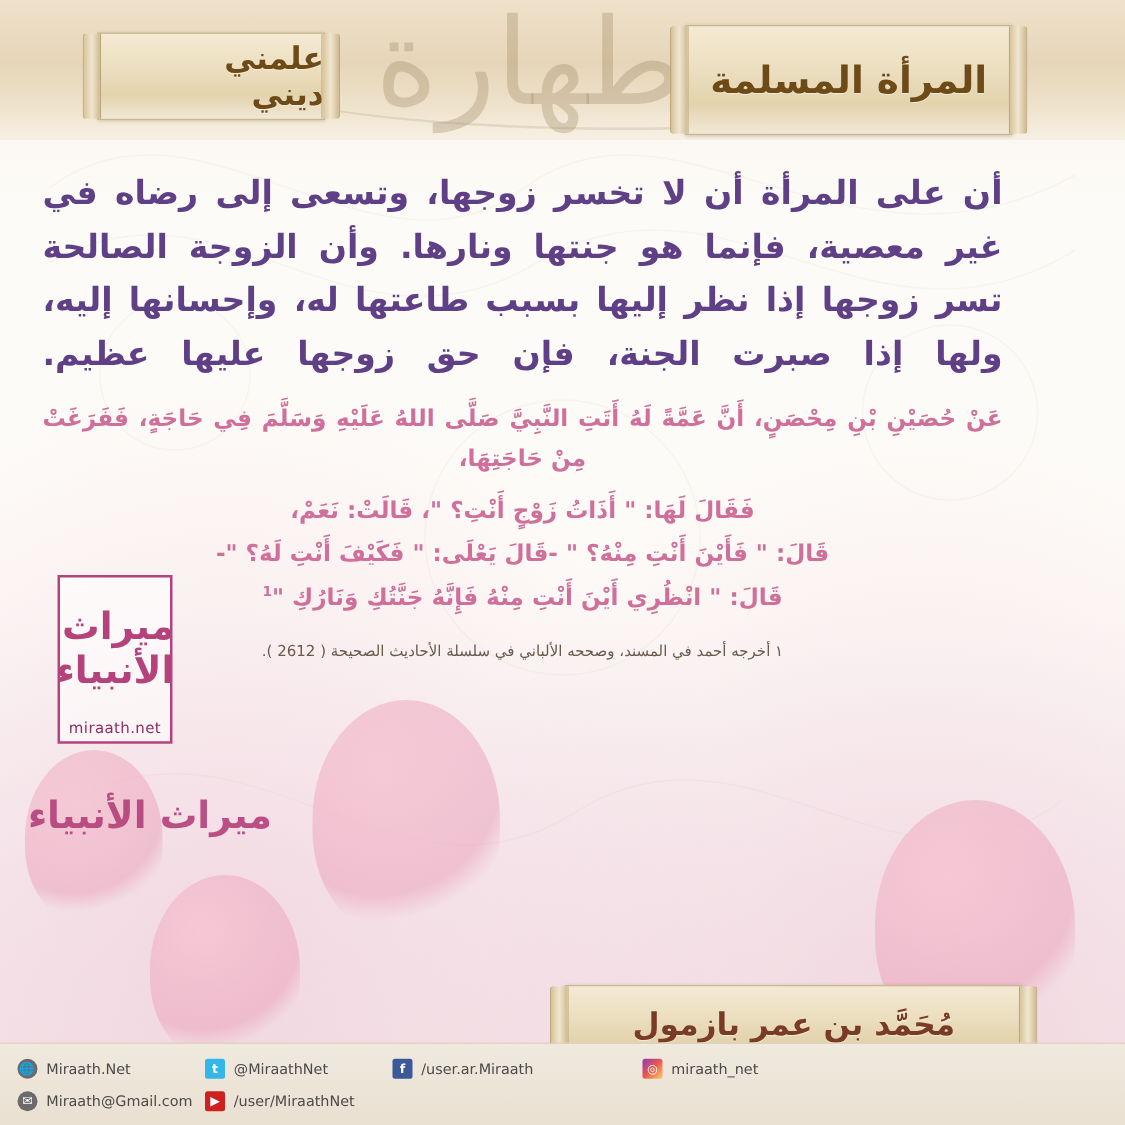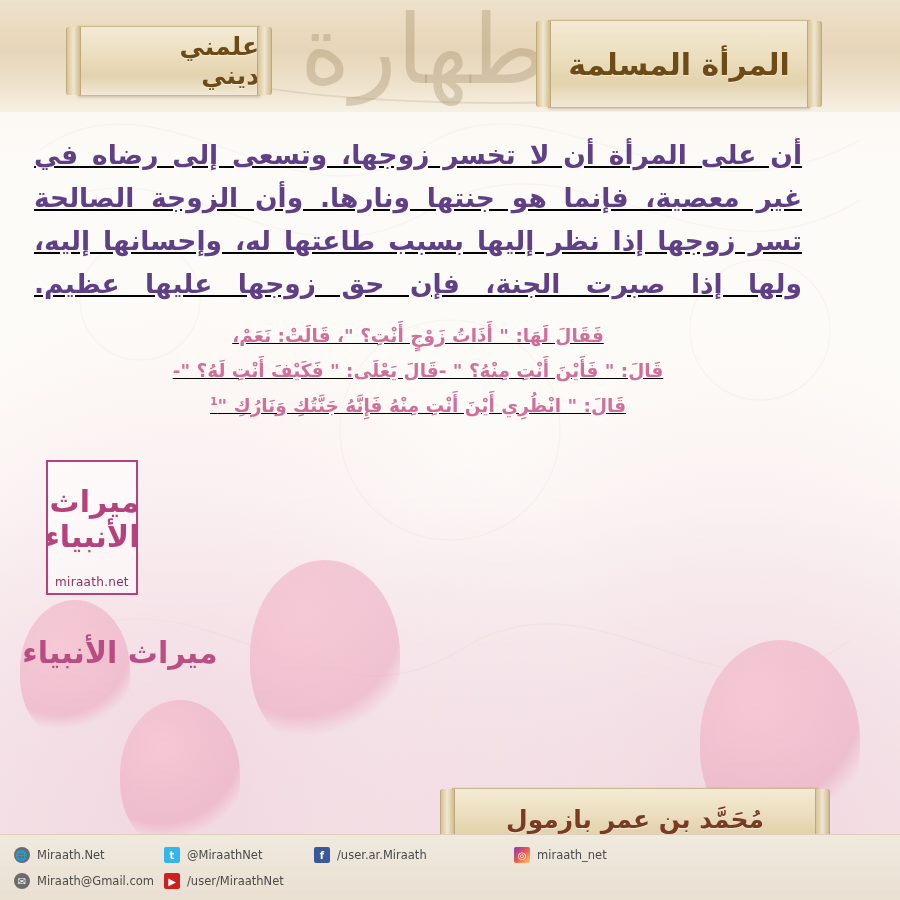--- a/index.html
+++ b/index.html
@@ -71,21 +71,20 @@
     text-shadow: 0 1px 0 rgba(255,255,255,.5);
   }
   #plaque-left .plaque-text  { font-size: 25px; padding-left: 37px; }
   #plaque-right .plaque-text { font-size: 30px; }
 
   
   .body-wrap {
     position: absolute; top: 112px; left: 0; width: 836px; height: 672px;
     padding: 22px 34px 0 34px;
     direction: rtl;
-    text-decoration: underline;
   }
 
   .para-main {
     color: #5f3f86;
     font-size: 26.5px;
     line-height: 1.62;
     text-align: justify;
     text-align-last: justify;
     font-weight: bold;
     margin: 0 0 14px 0;
@@ -215,27 +214,29 @@
   </div>
 
   <div class="plaque" id="plaque-right">
     <div class="plaque-text">المرأة المسلمة</div>
   </div>
 
   <div class="body-wrap">
 
     <p class="para-main">أن على المرأة أن لا تخسر زوجها، وتسعى إلى رضاه في غير معصية، فإنما هو جنتها ونارها. وأن الزوجة الصالحة تسر زوجها إذا نظر إليها بسبب طاعتها له، وإحسانها إليه، ولها إذا صبرت الجنة، فإن حق زوجها عليها عظيم.</p>
 
+    <p class="para-hadith">عَنْ حُصَيْنِ بْنِ مِحْصَنٍ، أَنَّ عَمَّةً لَهُ أَتَتِ النَّبِيَّ صَلَّى اللهُ عَلَيْهِ وَسَلَّمَ فِي حَاجَةٍ، فَفَرَغَتْ مِنْ حَاجَتِهَا،</p>
 
     <div class="hadith-line">فَقَالَ لَهَا: " أَذَاتُ زَوْجٍ أَنْتِ؟ "، قَالَتْ: نَعَمْ،</div>
     <div class="hadith-line">قَالَ: " فَأَيْنَ أَنْتِ مِنْهُ؟ " -قَالَ يَعْلَى: " فَكَيْفَ أَنْتِ لَهُ؟ "-</div>
     <div class="hadith-line">
       <span>قَالَ: " انْظُرِي أَيْنَ أَنْتِ مِنْهُ فَإِنَّهُ جَنَّتُكِ وَنَارُكِ "</span><span class="sup">1</span>
     </div>
 
+    <div class="footnote">١ أخرجه أحمد في المسند، وصححه الألباني في سلسلة الأحاديث الصحيحة ( 2612 ).</div>
   </div>
 
   <div class="logo-box">
     <div class="logo-mark">ميراث الأنبياء</div>
     <div class="logo-url">miraath.net</div>
   </div>
   <div class="logo-calli">ميراث الأنبياء</div>
 
   <div class="plaque" id="plaque-author">
     <div class="plaque-text">مُحَمَّد بن عمر بازمول</div>

